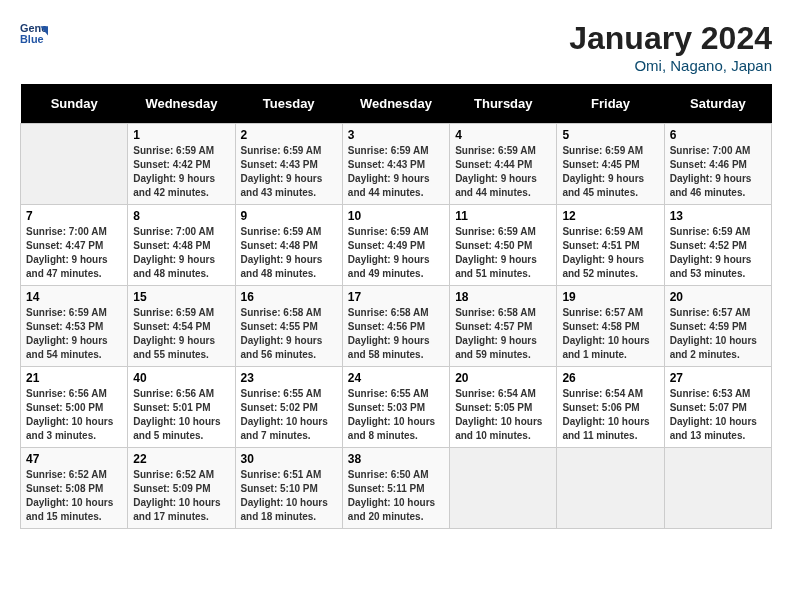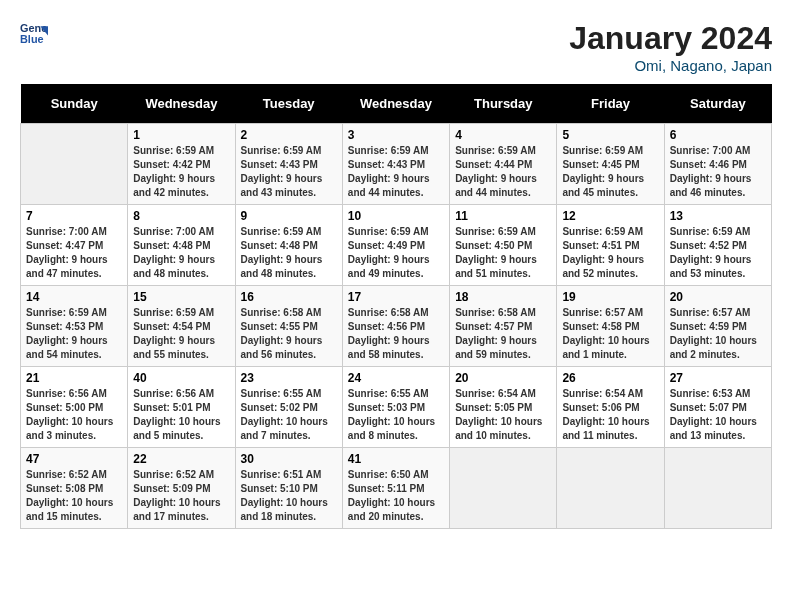--- a/index.html
+++ b/index.html
@@ -233,21 +233,21 @@
         </td>
         <td>
           <span class="day-number">22</span>
           <div class="day-info">Sunrise: 6:52 AM<br>Sunset: 5:09 PM<br>Daylight: 10 hours and 17 minutes.</div>
         </td>
         <td>
           <span class="day-number">30</span>
           <div class="day-info">Sunrise: 6:51 AM<br>Sunset: 5:10 PM<br>Daylight: 10 hours and 18 minutes.</div>
         </td>
         <td>
-          <span class="day-number">41</span>
+          <span class="day-number">38</span>
           <div class="day-info">Sunrise: 6:50 AM<br>Sunset: 5:11 PM<br>Daylight: 10 hours and 20 minutes.</div>
         </td>
         <td class="empty-cell"></td>
         <td class="empty-cell"></td>
         <td class="empty-cell"></td>
       </tr>
     </tbody>
 </table>
 
 </body></html>

